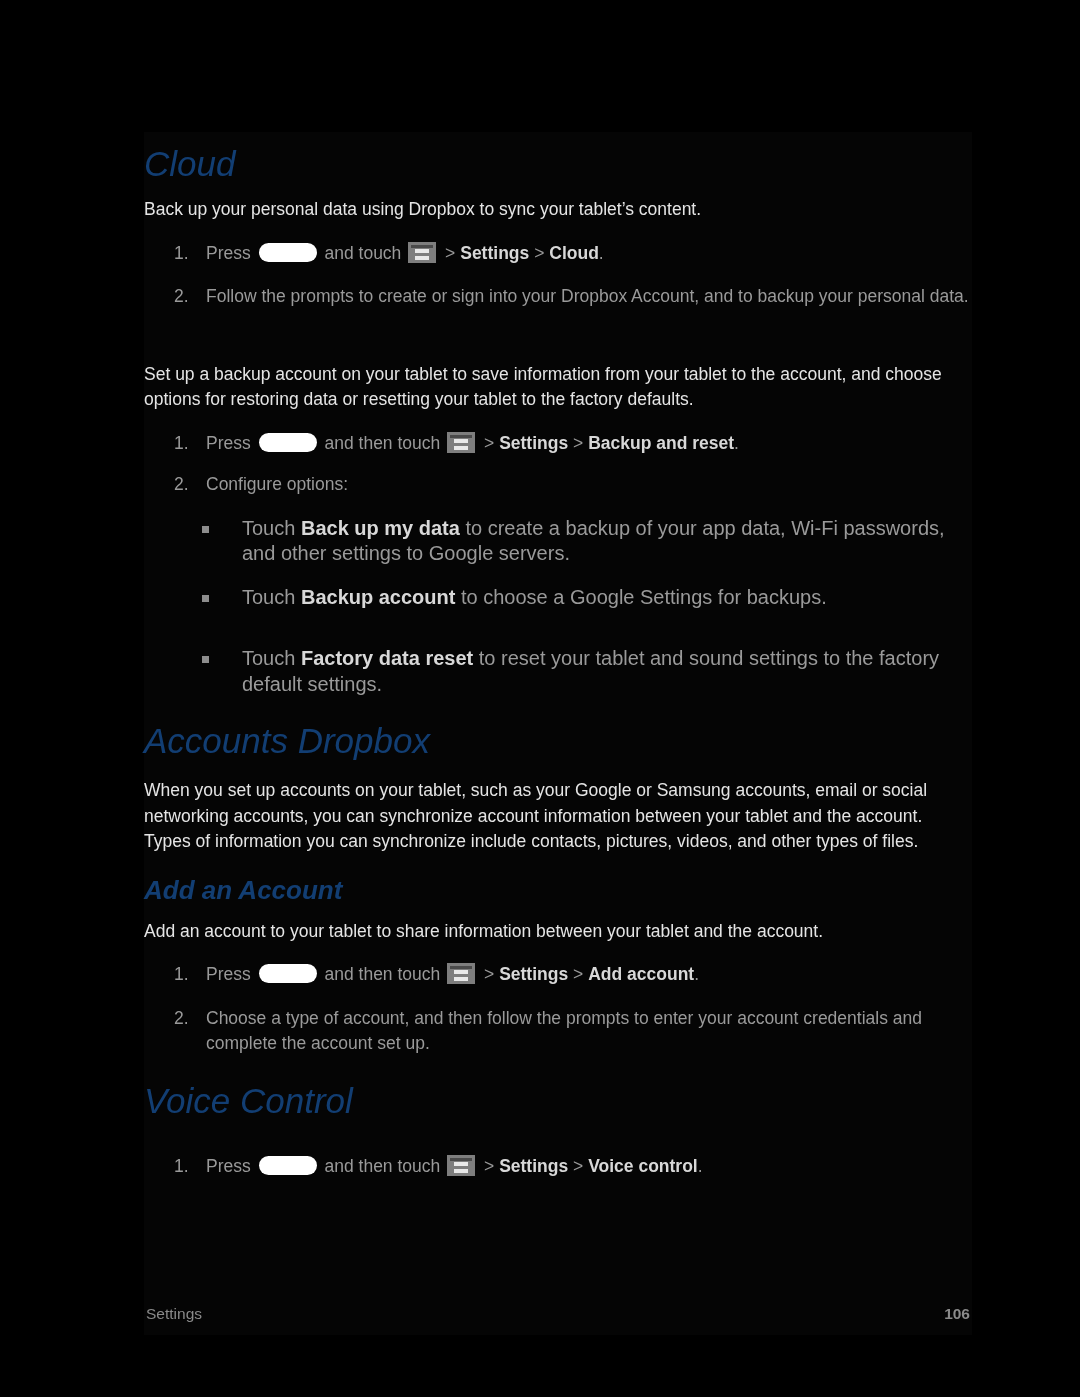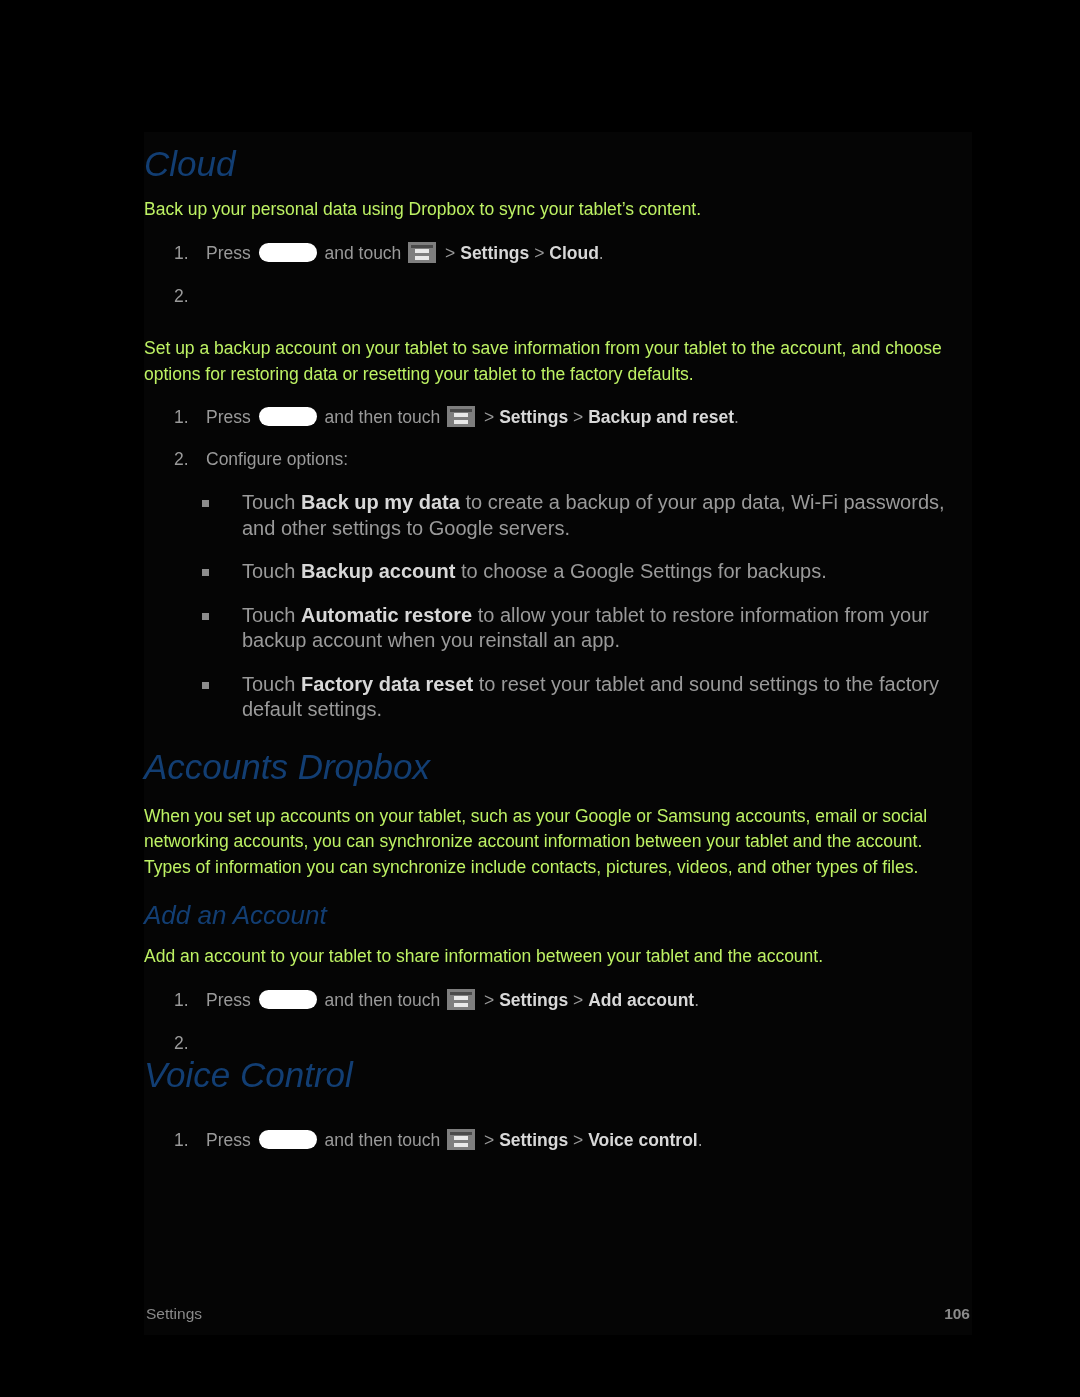--- a/index.html
+++ b/index.html
@@ -43,30 +43,30 @@
     font-weight: normal;
     color: #123E73;
     margin: 0;
     padding: 0;
     line-height: 1.0;
     letter-spacing: 0px;
   }
   h2.h-sub {
     font-size: 26px;
     font-style: italic;
-    font-weight: normal;
+    font-weight: bold;
     color: #123E73;
     margin: 0;
     padding: 0;
     line-height: 1.0;
   }
   
   p.body-text {
     font-size: 17.5px;
-    color: #bef264;
+    color: #e5e5e5;
     margin: 0;
     line-height: 25.5px;
     letter-spacing: 0px;
   }
   .step {
     position: relative;
     font-size: 17.5px;
     color: #9a9a9a;
     line-height: 25.5px;
     padding-left: 62px;
@@ -179,20 +179,21 @@
         <span class="gt">&gt;</span>
         <b>Settings</b>
         <span class="gt">&gt;</span>
         <b>Cloud</b><span>.</span>
       </div>
 
       <div class="sp-18"></div>
 
       <div class="step">
         <span class="num">2.</span>
+        <span>Follow the prompts to create or sign into your Dropbox Account, and to backup your personal data.</span>
       </div>
 
       <div class="sp-30"></div>
       <div class="sp-22"></div>
       <p class="body-text">Set up a backup account on your tablet to save information from your tablet to the account, and choose options for restoring data or resetting your tablet to the factory defaults.</p>
       <div class="sp-18"></div>
 
       <div class="step">
         <span class="num">1.</span>
         <span>Press</span>
@@ -225,26 +226,20 @@
 
       <div class="bullet">
         <span class="sq"></span>
         <span>Touch</span>
         <b>Backup account</b>
         <span>to choose a Google Settings for backups.</span>
       </div>
 
       <div class="sp-18"></div>
 
-      <div class="bullet">
-        <span class="sq"></span>
-        <span>Touch</span>
-        <b>Automatic restore</b>
-        <span>to allow your tablet to restore information from your backup account when you reinstall an app.</span>
-      </div>
 
       <div class="sp-18"></div>
 
       <div class="bullet">
         <span class="sq"></span>
         <span>Touch</span>
         <b>Factory data reset</b>
         <span>to reset your tablet and sound settings to the factory default settings.</span>
       </div>
 
@@ -268,20 +263,21 @@
         <span class="gt">&gt;</span>
         <b>Settings</b>
         <span class="gt">&gt;</span>
         <b>Add account</b><span>.</span>
       </div>
 
       <div class="sp-18"></div>
 
       <div class="step">
         <span class="num">2.</span>
+        <span>Choose a type of account, and then follow the prompts to enter your account credentials and complete the account set up.</span>
       </div>
 
       <div class="sp-26"></div>
       <h1 class="h-main">Voice Control</h1>
       <div class="sp-18"></div>
       <div class="sp-18"></div>
 
       <div class="step">
         <span class="num">1.</span>
         <span>Press</span>

